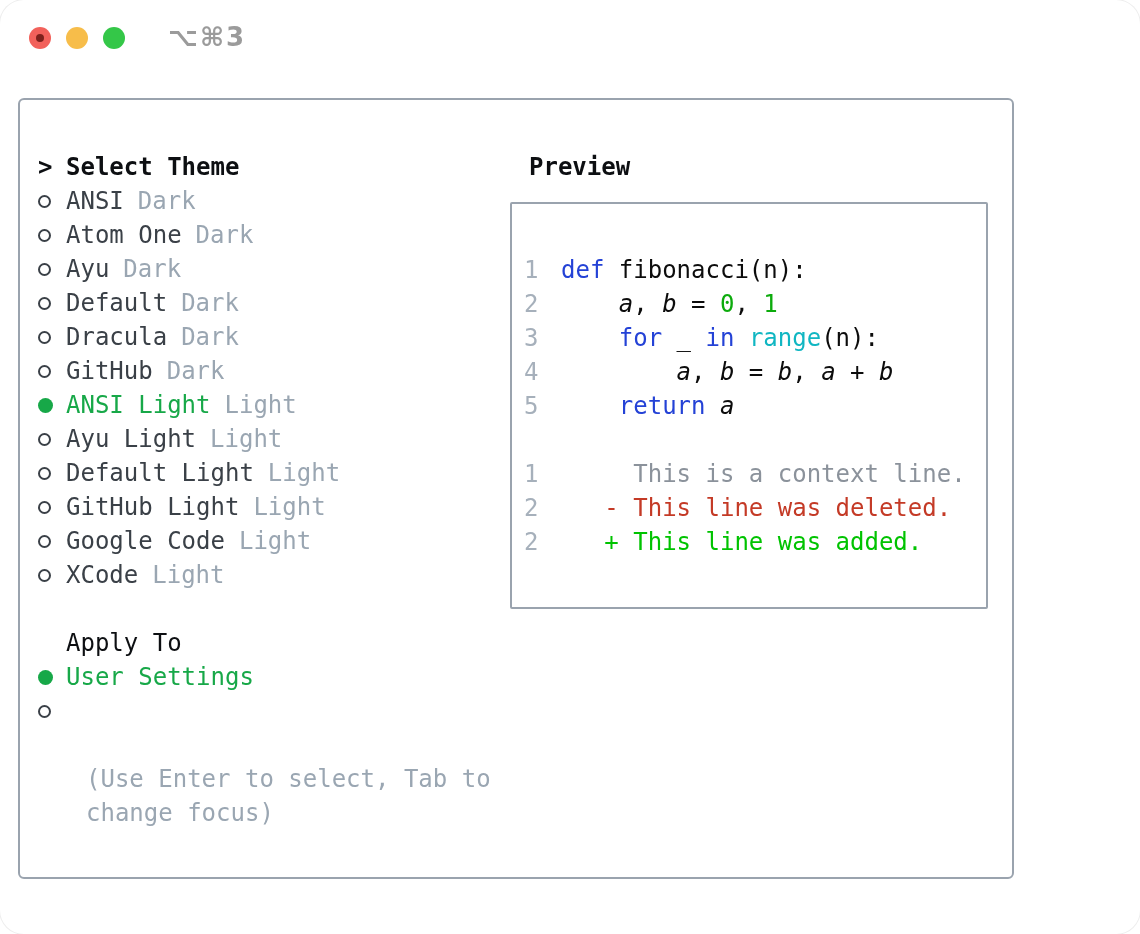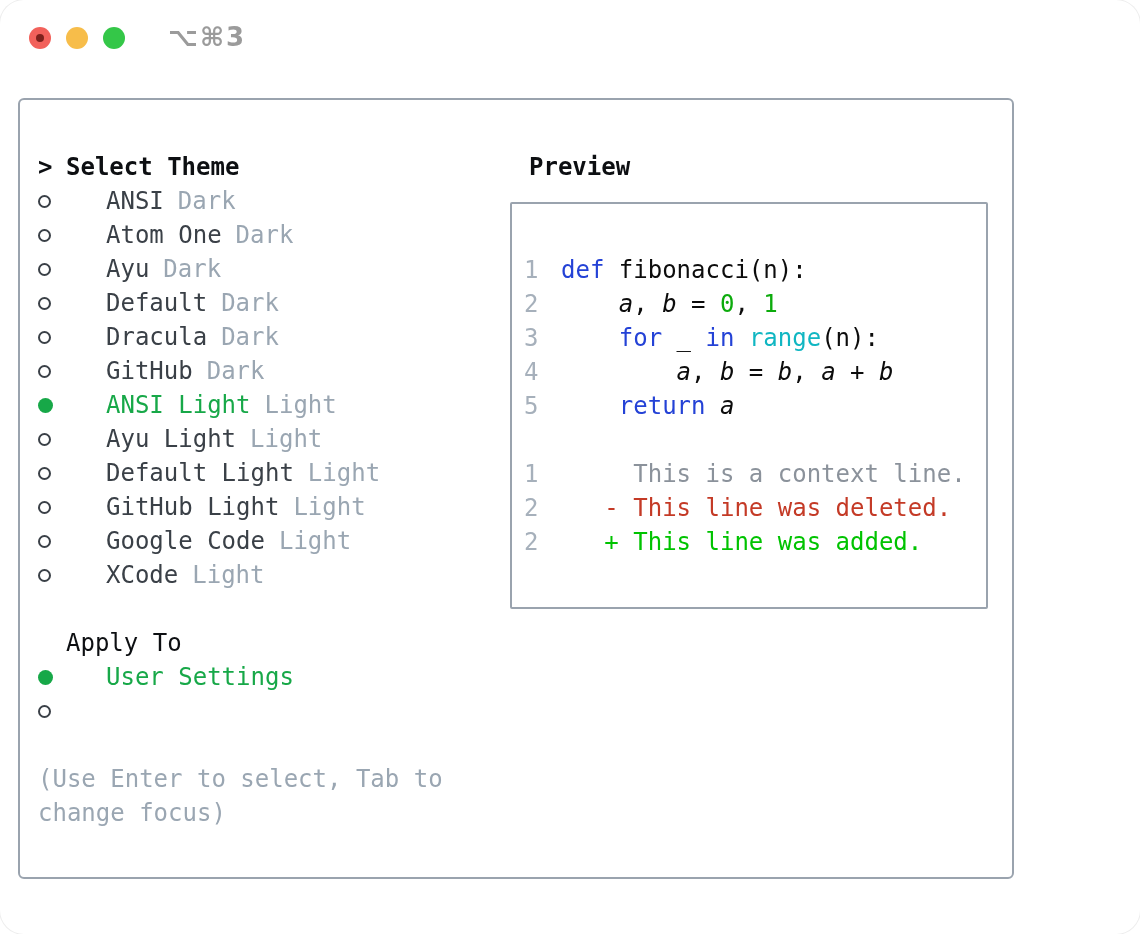--- a/index.html
+++ b/index.html
@@ -35,27 +35,27 @@
   .row { height:34px; display:flex; align-items:center; font-size:24px; line-height:34px; }
   .icon-col { width:28px; flex:none; display:flex; align-items:center; }
   .caret { color:var(--header); font-weight:bold; font-size:24px; }
   .hdr { color:var(--header); font-weight:bold; }
 
   .left-col { position:absolute; left:18px; top:50px; width:440px; }
   .radio {
     width:13px; height:13px; border:2px solid var(--item); border-radius:50%; flex:none;
   }
   .radio.sel { width:15px; height:15px; border:none; background:var(--sel-green); }
-  .tname { color:var(--item); margin-right:14px; white-space:pre;margin-left:40px; }
+  .tname { color:var(--item); margin-right:14px; white-space:pre; }
   .tname.selected { color:var(--sel-green); }
   .tvariant { color:var(--muted); white-space:pre; }
   .spacer { height:34px; }
   .apply-title { color:var(--header);text-align:right; }
   .help {
-    margin-top:0; width:434px; font-size:24px; line-height:34px; color:var(--muted);
+    margin-top:0; width:434px; font-size:24px; line-height:34px; color:var(--muted);margin-left:48px;
   }
 
   
   .preview-title { position:absolute; left:509px; top:50px; }
   .preview-box {
     position:absolute; left:490px; top:102px; width:478px; height:407px;
     border:2px solid var(--border); border-radius:2px; background:#ffffff;
     padding:49px 0 0 12px; overflow:hidden;
   }
   .pline { height:34px; display:flex; font-size:24px; line-height:34px; }

